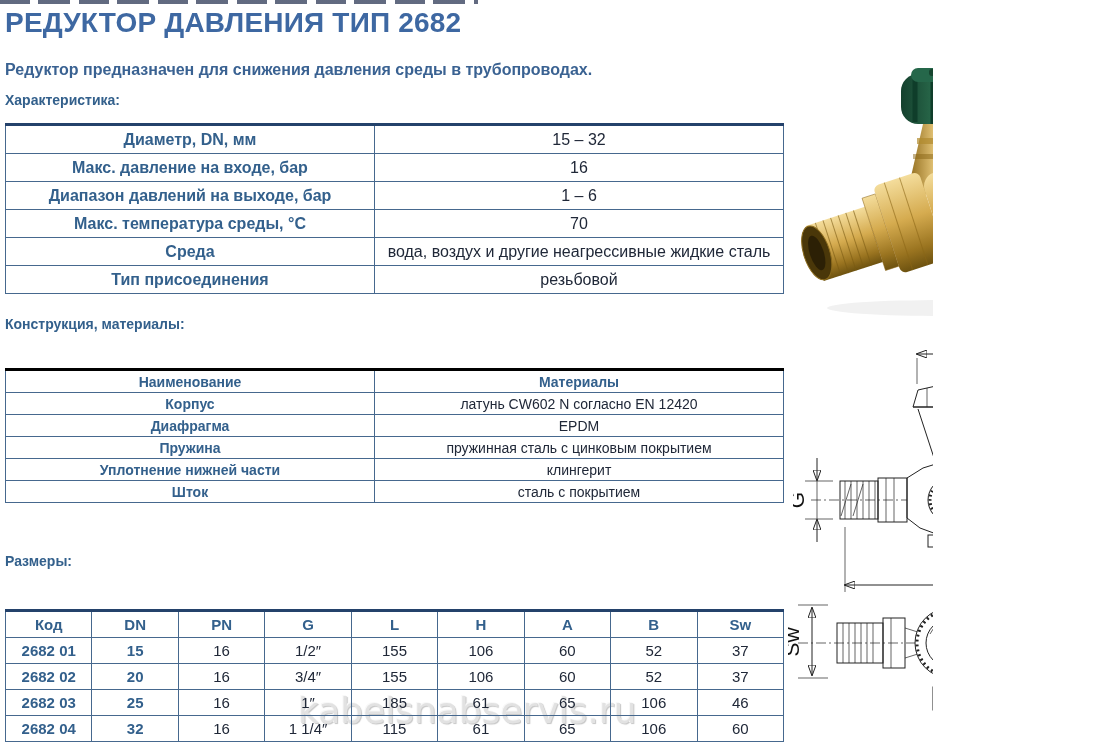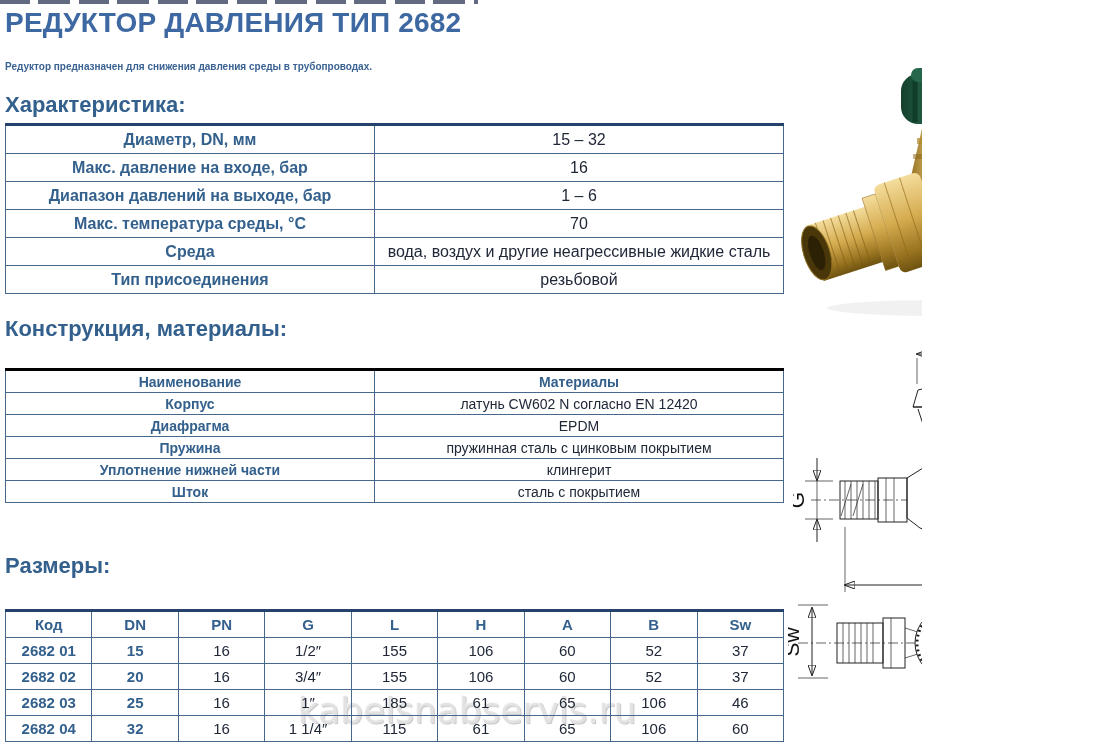--- a/index.html
+++ b/index.html
@@ -1,22 +1,22 @@
 <!DOCTYPE html>
 <html><head>
 <meta charset="utf-8">
 <style>
   html,body{margin:0;padding:0;background:#fff;}
   .page{position:relative;width:922px;height:750px;background:#fff;overflow:hidden;
-        font-family:"Liberation Sans",sans-serif;}
+        font-family:"Liberation Sans",sans-serif;padding-left:11px;}
   .clip-strip{position:absolute;left:0;top:0;width:478px;height:4px;opacity:.85;
      background:repeating-linear-gradient(90deg,#46506a 0 30px,transparent 30px 38px,#46506a 38px 70px,transparent 70px 79px);}
   .title{position:absolute;left:5px;top:7px;font-size:28px;font-weight:600;color:#3e68a2;letter-spacing:.2px;z-index:3;}
-  .subtitle{position:absolute;left:5px;top:61px;font-size:10px;font-weight:bold;color:#3a6292;z-index:3;}
-  .sec-h{position:absolute;left:5px;font-size:22px;font-weight:bold;color:#33608c;z-index:3;}
+  .subtitle{position:absolute;left:5px;top:61px;font-size:16px;font-weight:bold;color:#3a6292;z-index:3;}
+  .sec-h{position:absolute;left:5px;font-size:14px;font-weight:bold;color:#33608c;z-index:3;}
   .sec-h.h1{top:92px;} .sec-h.h2{top:316px;} .sec-h.h3{top:553px;}
 
   table{border-collapse:collapse;table-layout:fixed;position:absolute;left:5px;z-index:2;background:transparent;}
   td{border:1px solid #46688e;text-align:center;vertical-align:middle;padding:0 6px;overflow:hidden;white-space:nowrap;}
   .t1{top:123px;width:779px;border-top:3px solid #24426b;}
   .t1 td{height:27px;font-size:16px;}
   .t2{top:368px;width:779px;border-top:3px solid #000000;}
   .t2 td{height:21px;font-size:14px;}
   .t3{top:609px;width:779px;border-top:3px solid #24426b;}
   .t3 td{height:25px;font-size:15px;}

